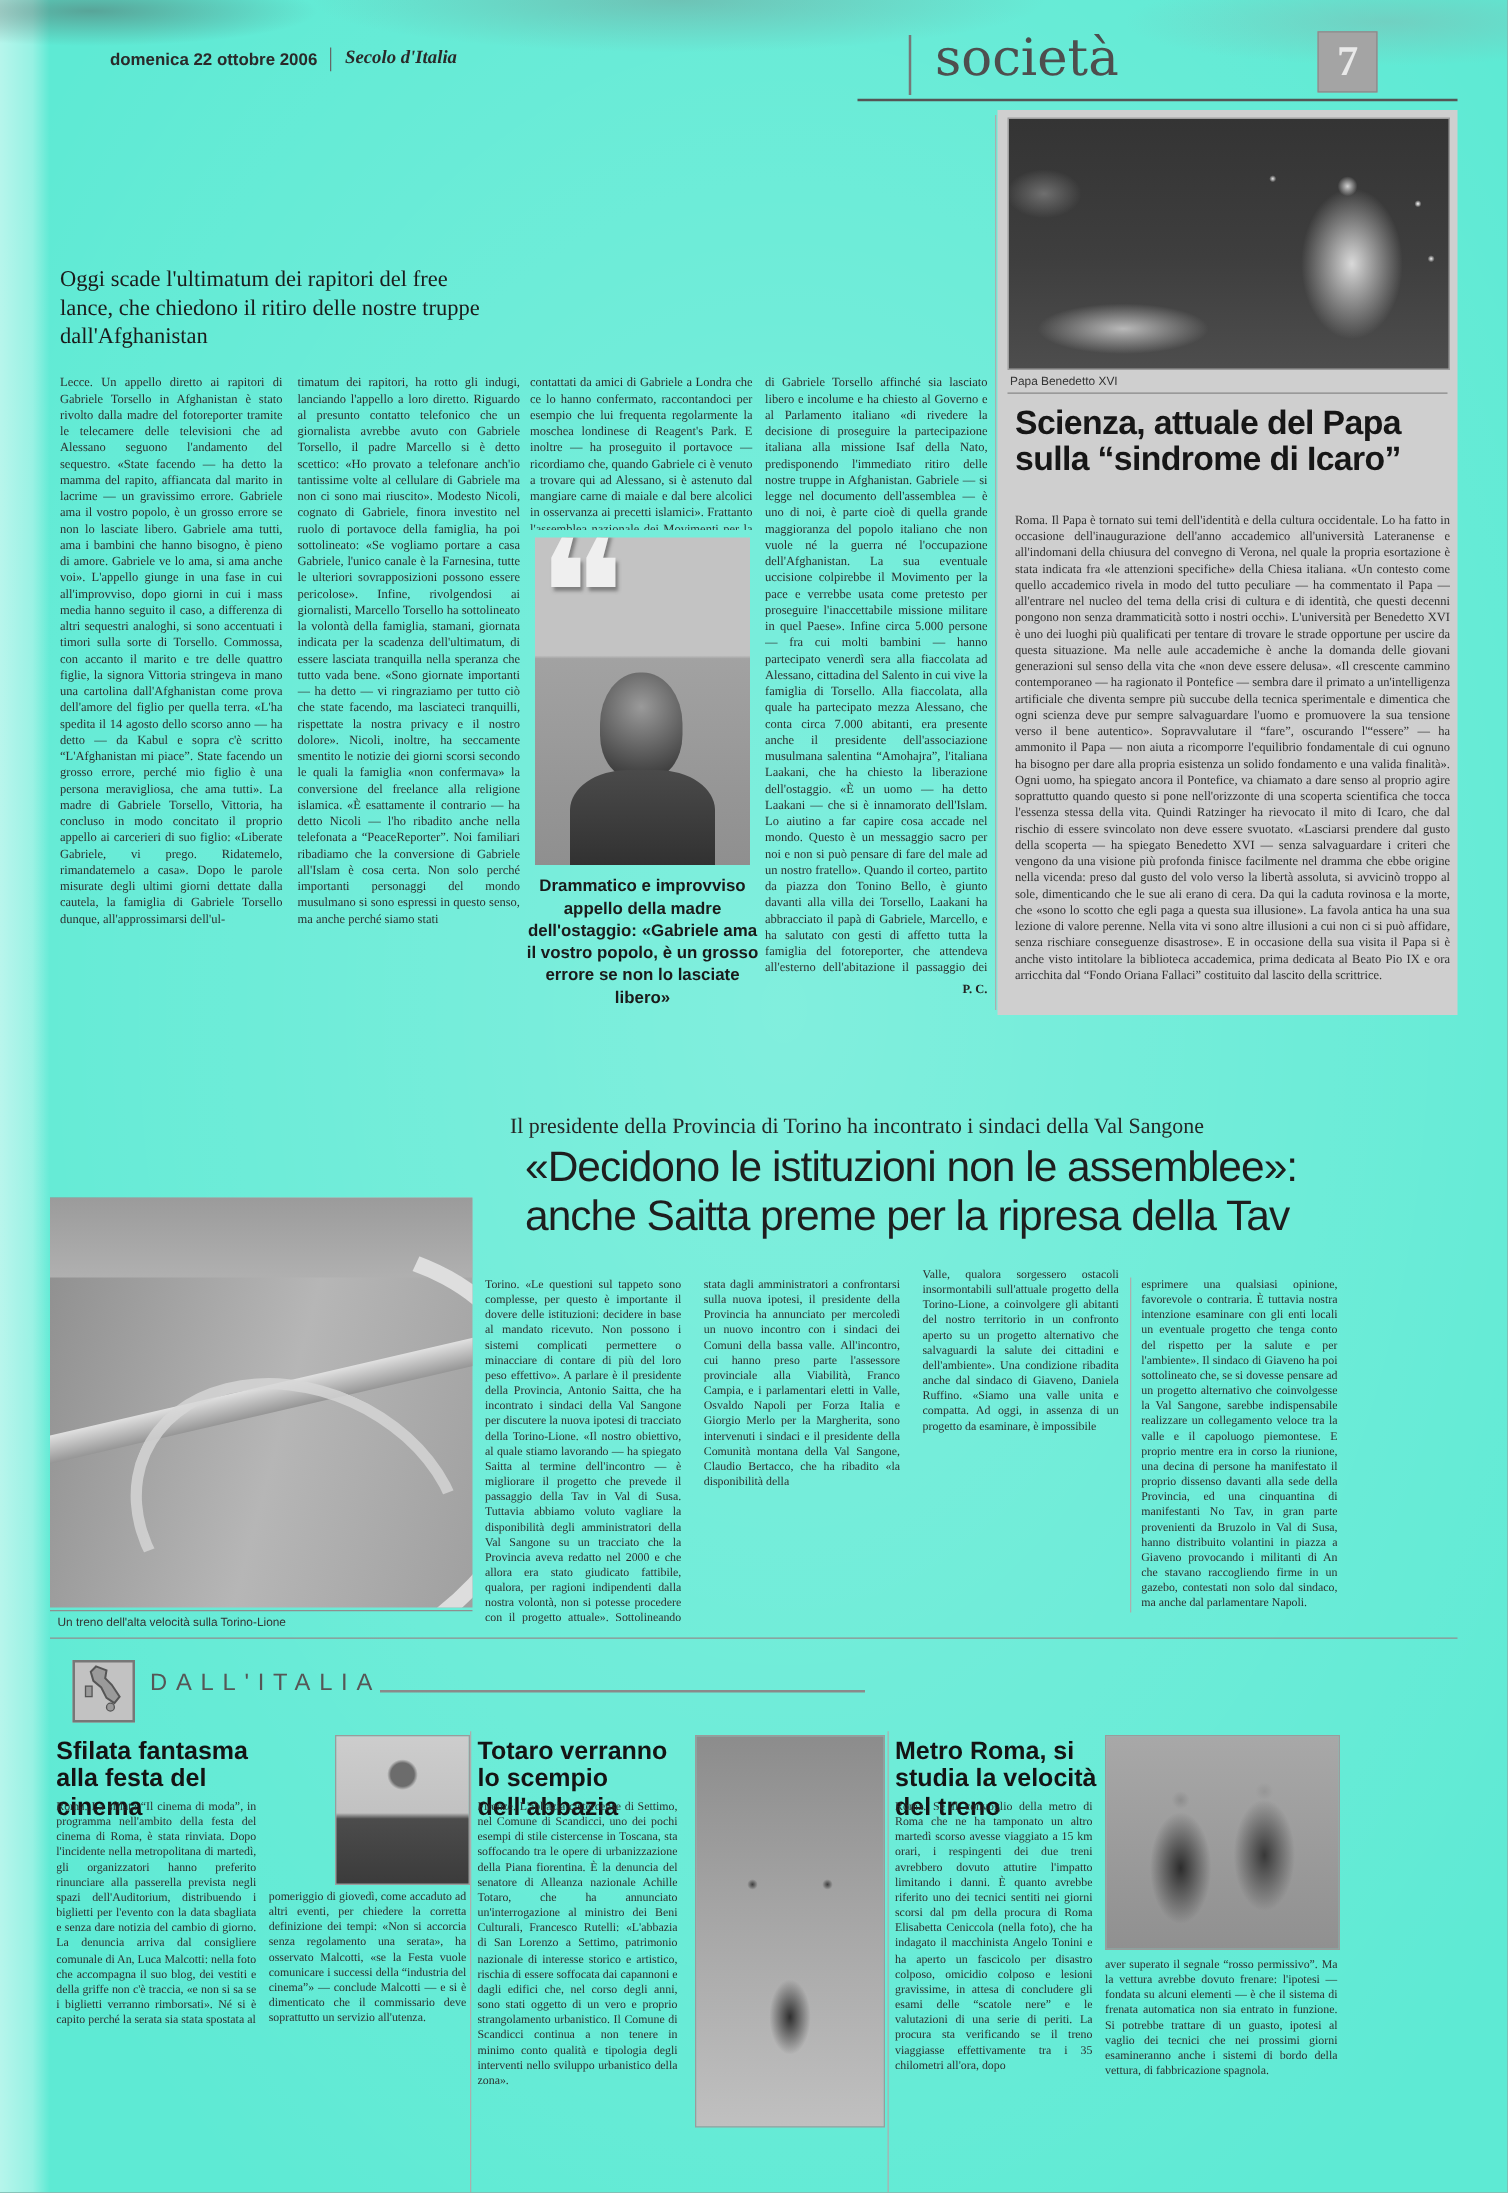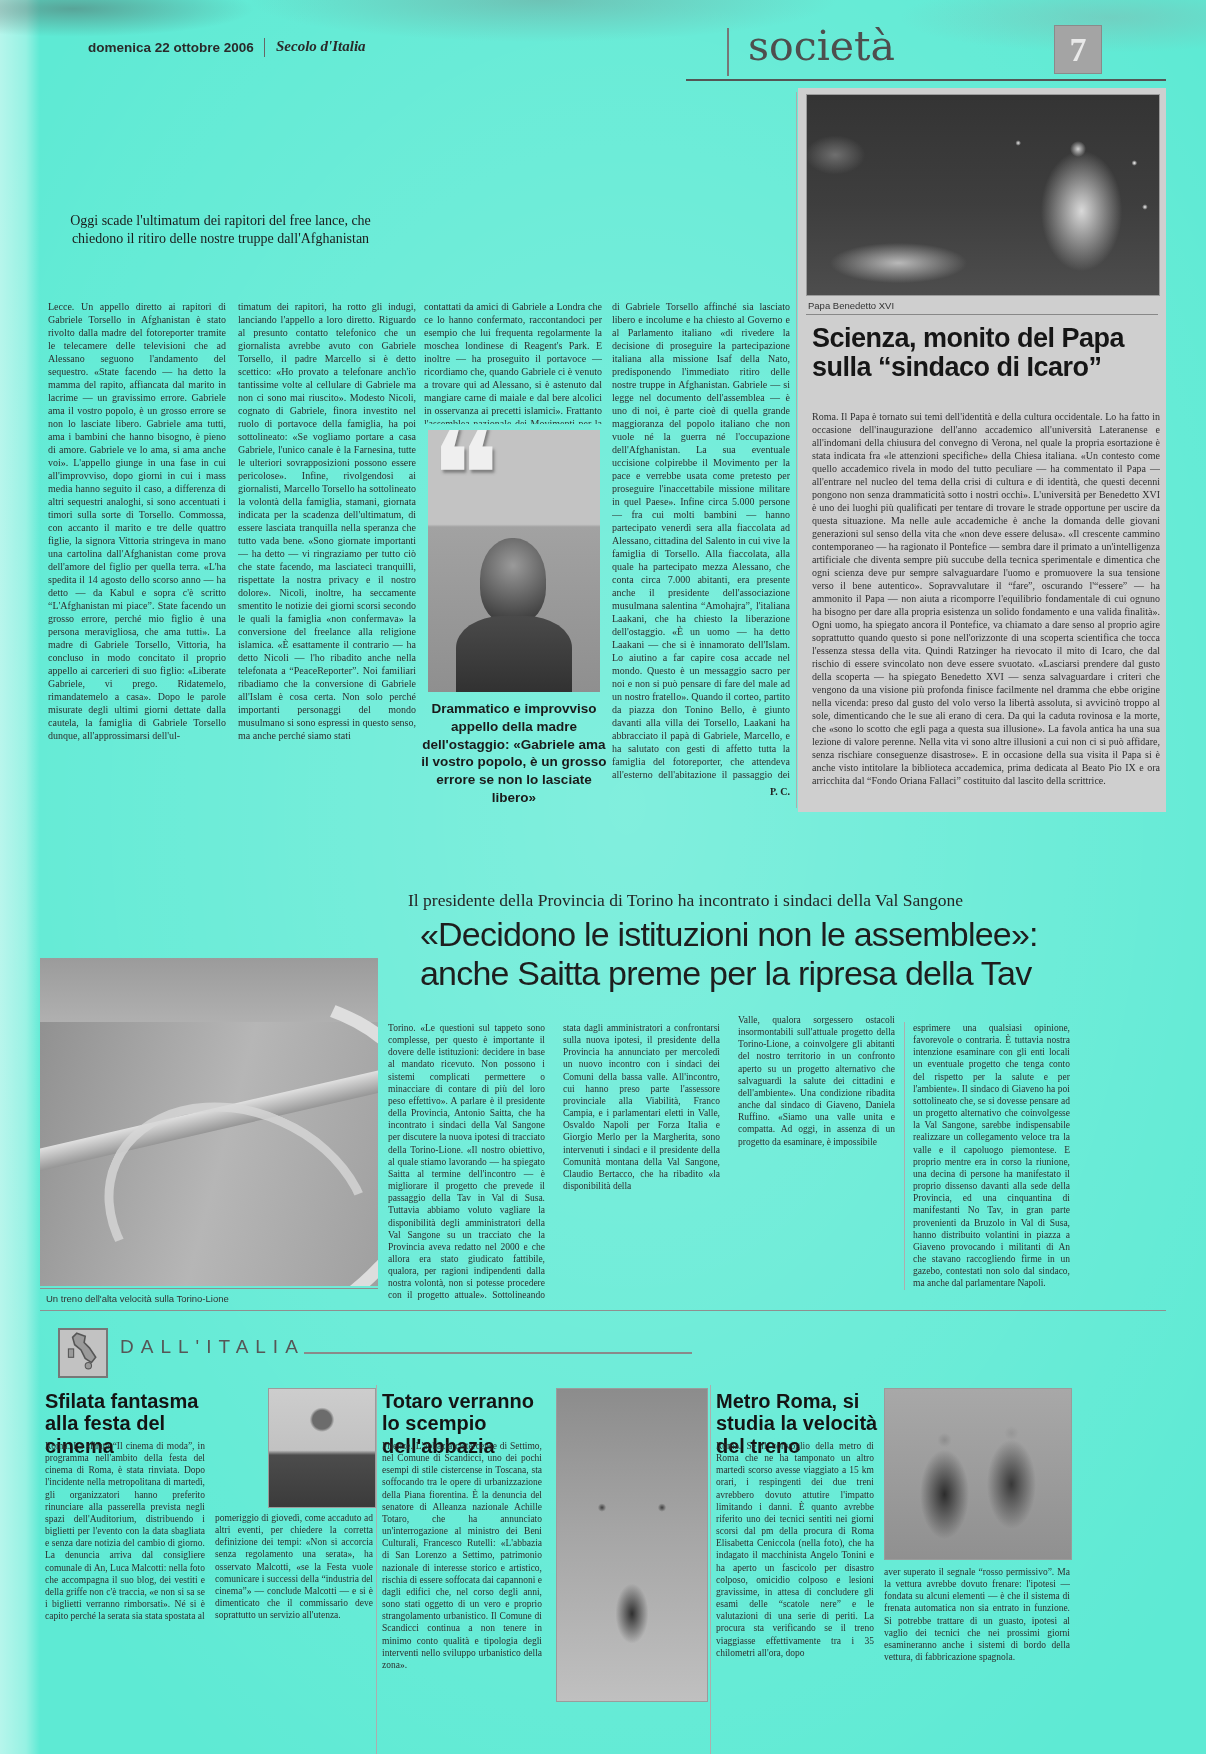--- a/index.html
+++ b/index.html
@@ -11,21 +11,21 @@
     radial-gradient(ellipse 420px 60px at 45% 0%, rgba(120,120,120,.35), transparent 70%),
     radial-gradient(ellipse 300px 50px at 92% 1%, rgba(150,150,150,.3), transparent 70%),
     radial-gradient(ellipse 900px 1350px at 52% 46%, rgba(255,255,255,.22), transparent 85%),
     linear-gradient(90deg, rgba(255,255,255,.55) 0px, rgba(255,255,255,.35) 26px, rgba(255,255,255,0) 40px);}
   .vrule{position:absolute;background:#adadad;width:1px;}
   .bodycol{position:absolute;font-size:10px;line-height:1.3;text-align:justify;
            color:#2e2e2e;overflow:hidden;}
   .smallcol{font-size:9.5px;line-height:1.28;}
   .h-main{font-family:"Liberation Sans",sans-serif;font-weight:700;font-size:47px;
           line-height:1.01;letter-spacing:-1.5px;color:#131313;}
-  .h-sub{font-size:14px;line-height:1.26;color:#1b1b1b;text-align:center;}
+  .h-sub{font-size:18px;line-height:1.26;color:#1b1b1b;}
   .h-pope{font-family:"Liberation Sans",sans-serif;font-weight:700;font-size:27px;
           line-height:1.08;letter-spacing:-0.5px;color:#161616;}
   .h-tav{font-family:Liberation Sans, sans-serif;font-weight:400;font-size:34px;
          line-height:1.14;letter-spacing:-0.8px;color:#1e1e1e;}
   .strap{font-size:17.5px;color:#262626;}
   .h-small{font-family:"Liberation Sans",sans-serif;font-weight:700;font-size:20px;
            line-height:1.12;color:#141414;}
   .pullquote{font-family:"Liberation Sans",sans-serif;font-weight:700;font-size:13.5px;
              line-height:1.32;text-align:center;color:#1a1a1a;}
   .caption{font-family:"Liberation Sans",sans-serif;font-size:9.5px;color:#333;}
@@ -152,21 +152,21 @@
     <div class="quote-glyph">❝</div>
     <div class="h-head"></div>
     <div class="h-torso"></div>
   </div>
   <div class="abs pullquote" id="pullquote">Drammatico e improvviso appello della madre dell'ostaggio: «Gabriele ama il vostro popolo, è un grosso errore se non lo lasciate libero»</div>
 
   <div class="abs" id="pope-panel"></div>
   <div class="ph" id="pope-ph"></div>
   <div class="abs caption" id="pope-caption">Papa Benedetto XVI</div>
   <div class="abs" id="pope-cap-rule"></div>
-  <div class="abs h-pope" id="pope-headline">Scienza, monito del Papa sulla “sindaco di Icaro”</div>
+  <div class="abs h-pope" id="pope-headline">Scienza, attuale del Papa sulla “sindrome di Icaro”</div>
   <div class="bodycol" id="pope-body">Roma. Il Papa è tornato sui temi dell'identità e della cultura occidentale. Lo ha fatto in occasione dell'inaugurazione dell'anno accademico all'università Lateranense e all'indomani della chiusura del convegno di Verona, nel quale la propria esortazione è stata indicata fra «le attenzioni specifiche» della Chiesa italiana. «Un contesto come quello accademico rivela in modo del tutto peculiare — ha commentato il Papa — all'entrare nel nucleo del tema della crisi di cultura e di identità, che questi decenni pongono non senza drammaticità sotto i nostri occhi». L'università per Benedetto XVI è uno dei luoghi più qualificati per tentare di trovare le strade opportune per uscire da questa situazione. Ma nelle aule accademiche è anche la domanda delle giovani generazioni sul senso della vita che «non deve essere delusa». «Il crescente cammino contemporaneo — ha ragionato il Pontefice — sembra dare il primato a un'intelligenza artificiale che diventa sempre più succube della tecnica sperimentale e dimentica che ogni scienza deve pur sempre salvaguardare l'uomo e promuovere la sua tensione verso il bene autentico». Sopravvalutare il “fare”, oscurando l'“essere” — ha ammonito il Papa — non aiuta a ricomporre l'equilibrio fondamentale di cui ognuno ha bisogno per dare alla propria esistenza un solido fondamento e una valida finalità». Ogni uomo, ha spiegato ancora il Pontefice, va chiamato a dare senso al proprio agire soprattutto quando questo si pone nell'orizzonte di una scoperta scientifica che tocca l'essenza stessa della vita. Quindi Ratzinger ha rievocato il mito di Icaro, che dal rischio di essere svincolato non deve essere svuotato. «Lasciarsi prendere dal gusto della scoperta — ha spiegato Benedetto XVI — senza salvaguardare i criteri che vengono da una visione più profonda finisce facilmente nel dramma che ebbe origine nella vicenda: preso dal gusto del volo verso la libertà assoluta, si avvicinò troppo al sole, dimenticando che le sue ali erano di cera. Da qui la caduta rovinosa e la morte, che «sono lo scotto che egli paga a questa sua illusione». La favola antica ha una sua lezione di valore perenne. Nella vita vi sono altre illusioni a cui non ci si può affidare, senza rischiare conseguenze disastrose». E in occasione della sua visita il Papa si è anche visto intitolare la biblioteca accademica, prima dedicata al Beato Pio IX e ora arricchita dal “Fondo Oriana Fallaci” costituito dal lascito della scrittrice.</div>
 
   <div class="abs strap" id="tav-strap">Il presidente della Provincia di Torino ha incontrato i sindaci della Val Sangone</div>
   <div class="abs h-tav" id="tav-headline">«Decidono le istituzioni non le assemblee»: anche Saitta preme per la ripresa della Tav</div>
   <div class="ph" id="tav-ph">
     <div class="tav-top"></div>
     <div class="road-a"></div>
     <div class="road-b"></div>
     <div class="road-c"></div>
   </div>

